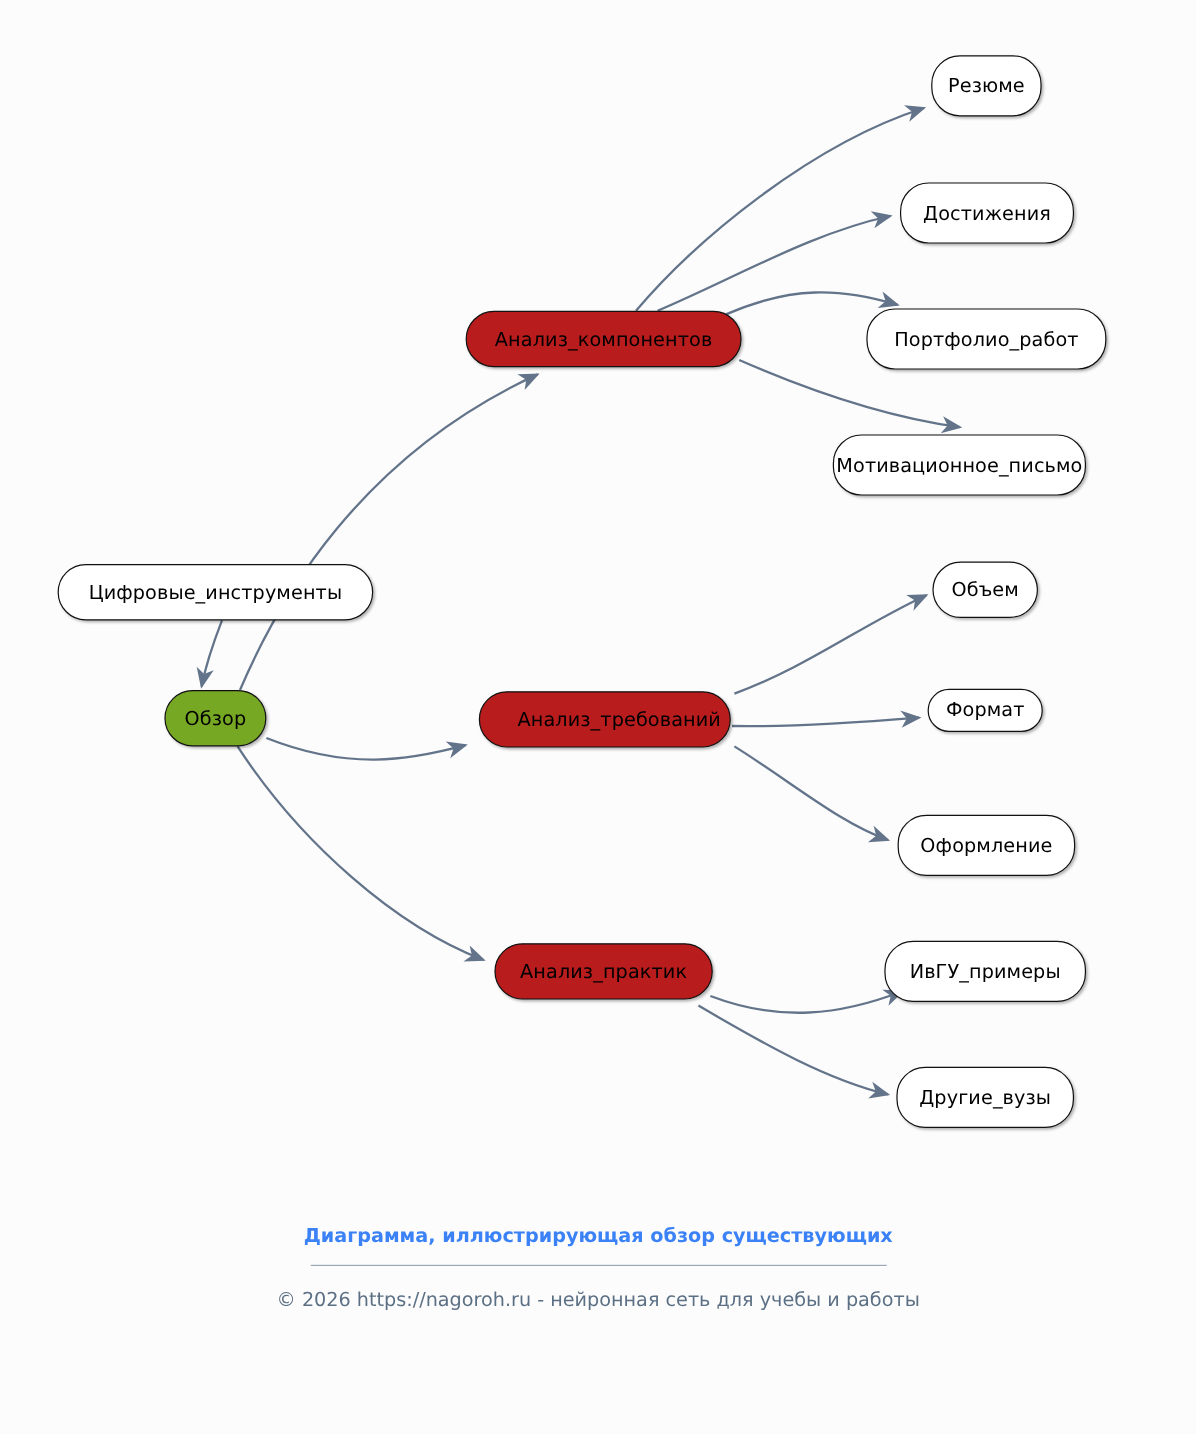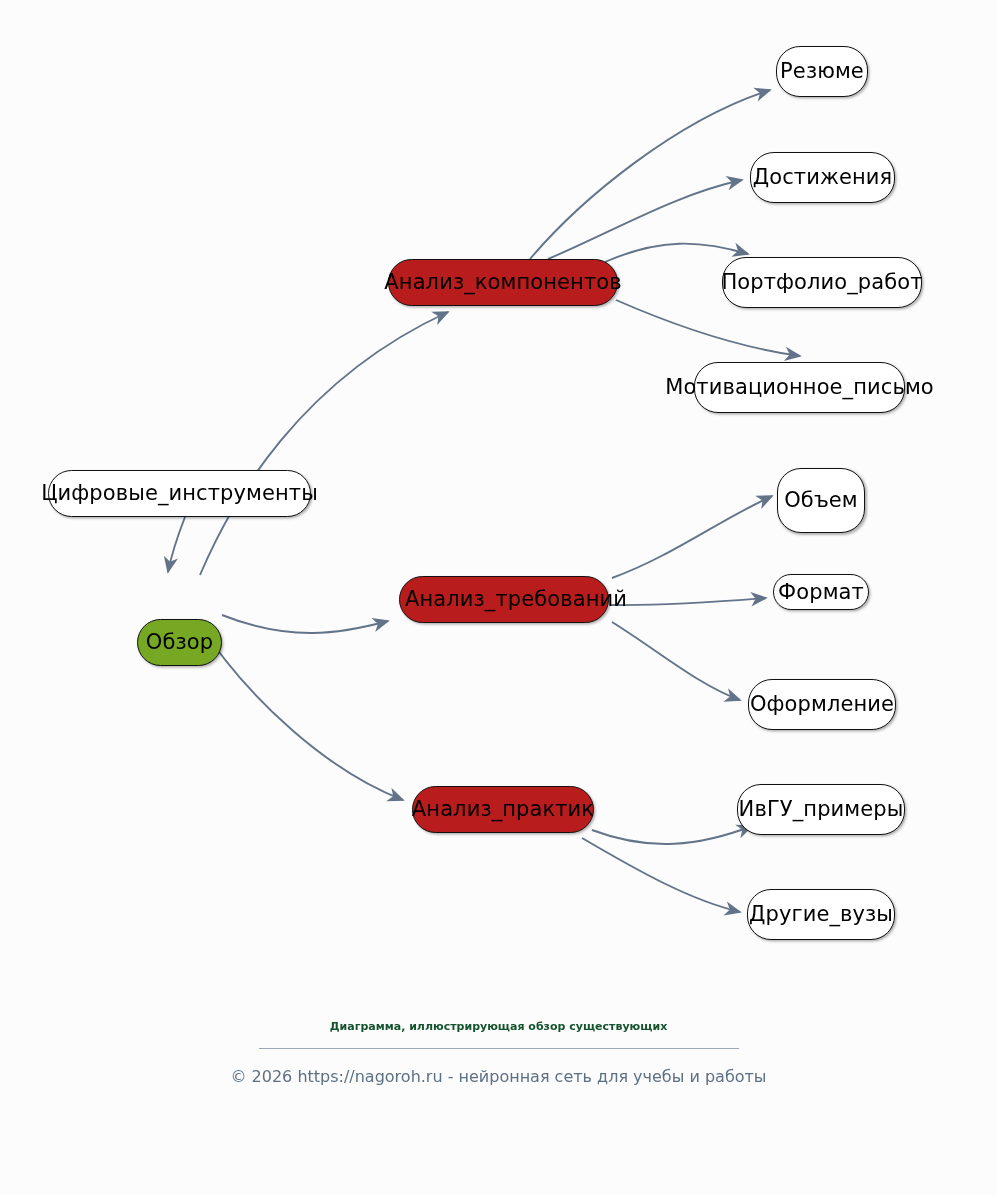--- a/index.html
+++ b/index.html
@@ -29,51 +29,50 @@
   .node {
     position: absolute;
     box-sizing: border-box;
     display: flex;
     align-items: center;
     justify-content: center;
     border-radius: 24px;
     border: 1.4px solid #111111;
     background: #ffffff;
     color: #000000;
-    font-size: 21px;
+    font-size: 16px;
     letter-spacing: 0.1px;
     white-space: nowrap;
     box-shadow: 1.5px 1.5px 2.5px rgba(0,0,0,0.30);
     z-index: 5;
   }
   .node.accent-green {
     background: #76a824;
     border-color: #111111;
-    margin-top: 44px;
   }
   .node.accent-purple {
     background: #b91c1c;
     border-color: #111111;
   }
   .node-label {
     display: block;
     line-height: 1;
     padding: 0 2px;
   }
   #caption {
     position: absolute;
     left: 0;
     right: 0;
     top: 1020px;
     text-align: center;
   }
   .caption-title {
-    font-size: 11px;
+    font-size: 16px;
     font-weight: bold;
-    color: #14532d;
+    color: #3b82f6;
     line-height: 1.25;
     margin: 0 auto;
     width: 560px;
   }
   .caption-rule {
     width: 480px;
     height: 0;
     border-top: 1.3px solid #9aa8b8;
     margin: 14px auto 0 auto;
   }
@@ -133,21 +132,21 @@
       </div>
       <div class="node" style="left: 750px; top: 152px; width: 145px; height: 51px;">
         <span class="node-label">Достижения</span>
       </div>
       <div class="node" style="left: 722px; top: 257px; width: 200px; height: 51px;">
         <span class="node-label">Портфолио_работ</span>
       </div>
       <div class="node" style="left: 694px; top: 362px; width: 211px; height: 51px;">
         <span class="node-label">Мотивационное_письмо</span>
       </div>
-      <div class="node" style="left: 777px; top: 468px; width: 88px; height: 65px;">
+      <div class="node" style="left: 777px; top: 468px; width: 88px; height: 47px;">
         <span class="node-label">Объем</span>
       </div>
       <div class="node" style="left: 773px; top: 574px; width: 96px; height: 36px;">
         <span class="node-label">Формат</span>
       </div>
       <div class="node" style="left: 748px; top: 679px; width: 148px; height: 51px;">
         <span class="node-label">Оформление</span>
       </div>
       <div class="node" style="left: 737px; top: 784px; width: 168px; height: 51px;">
         <span class="node-label">ИвГУ_примеры</span>

